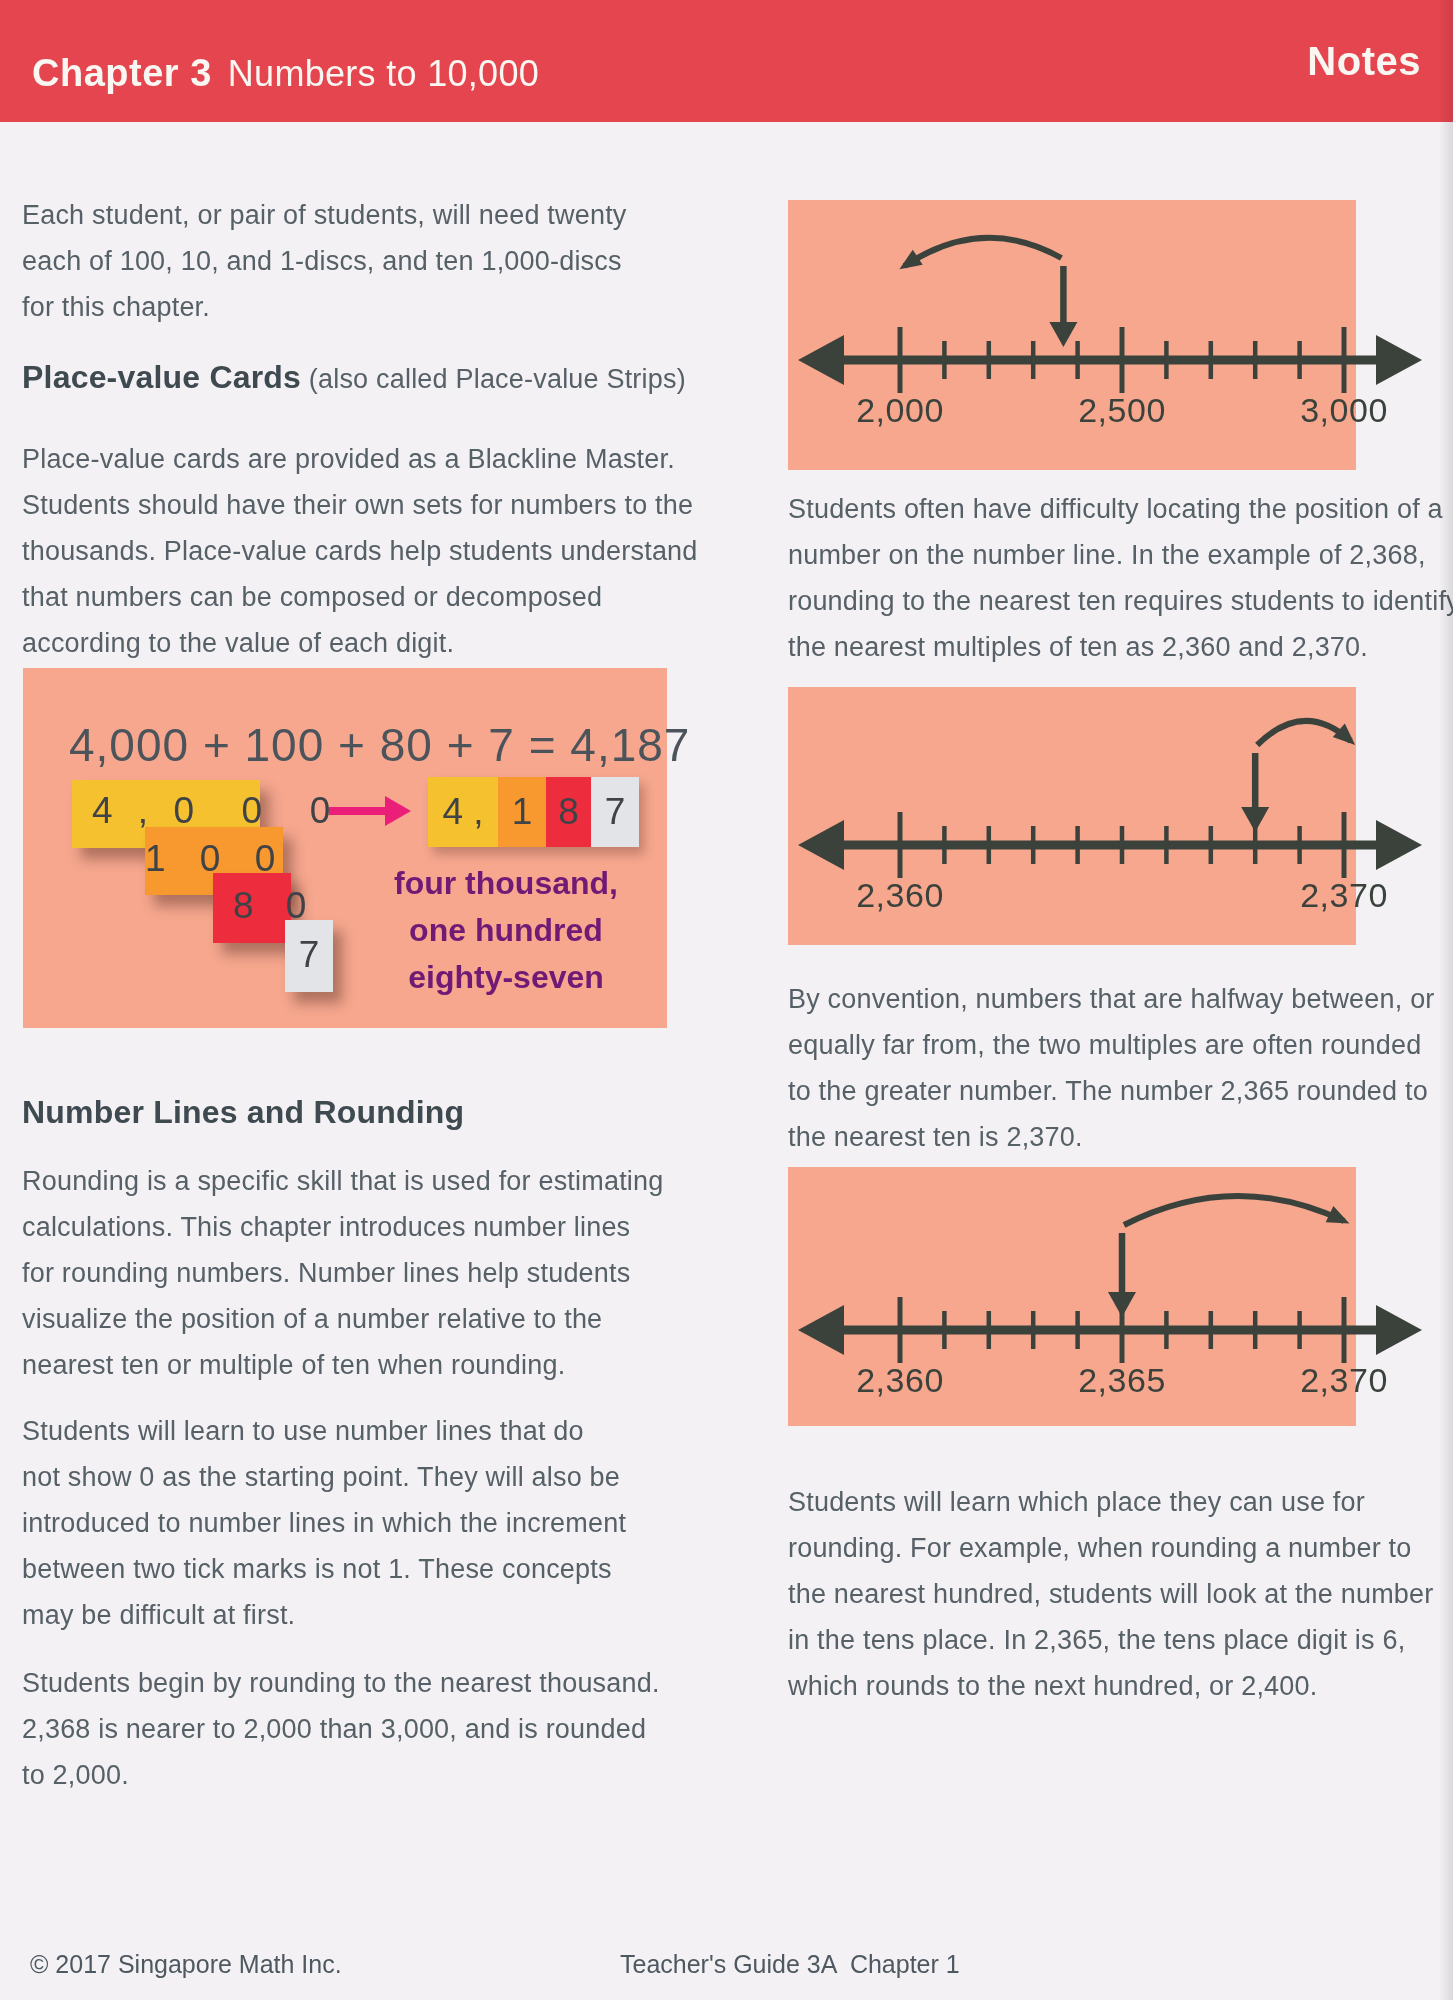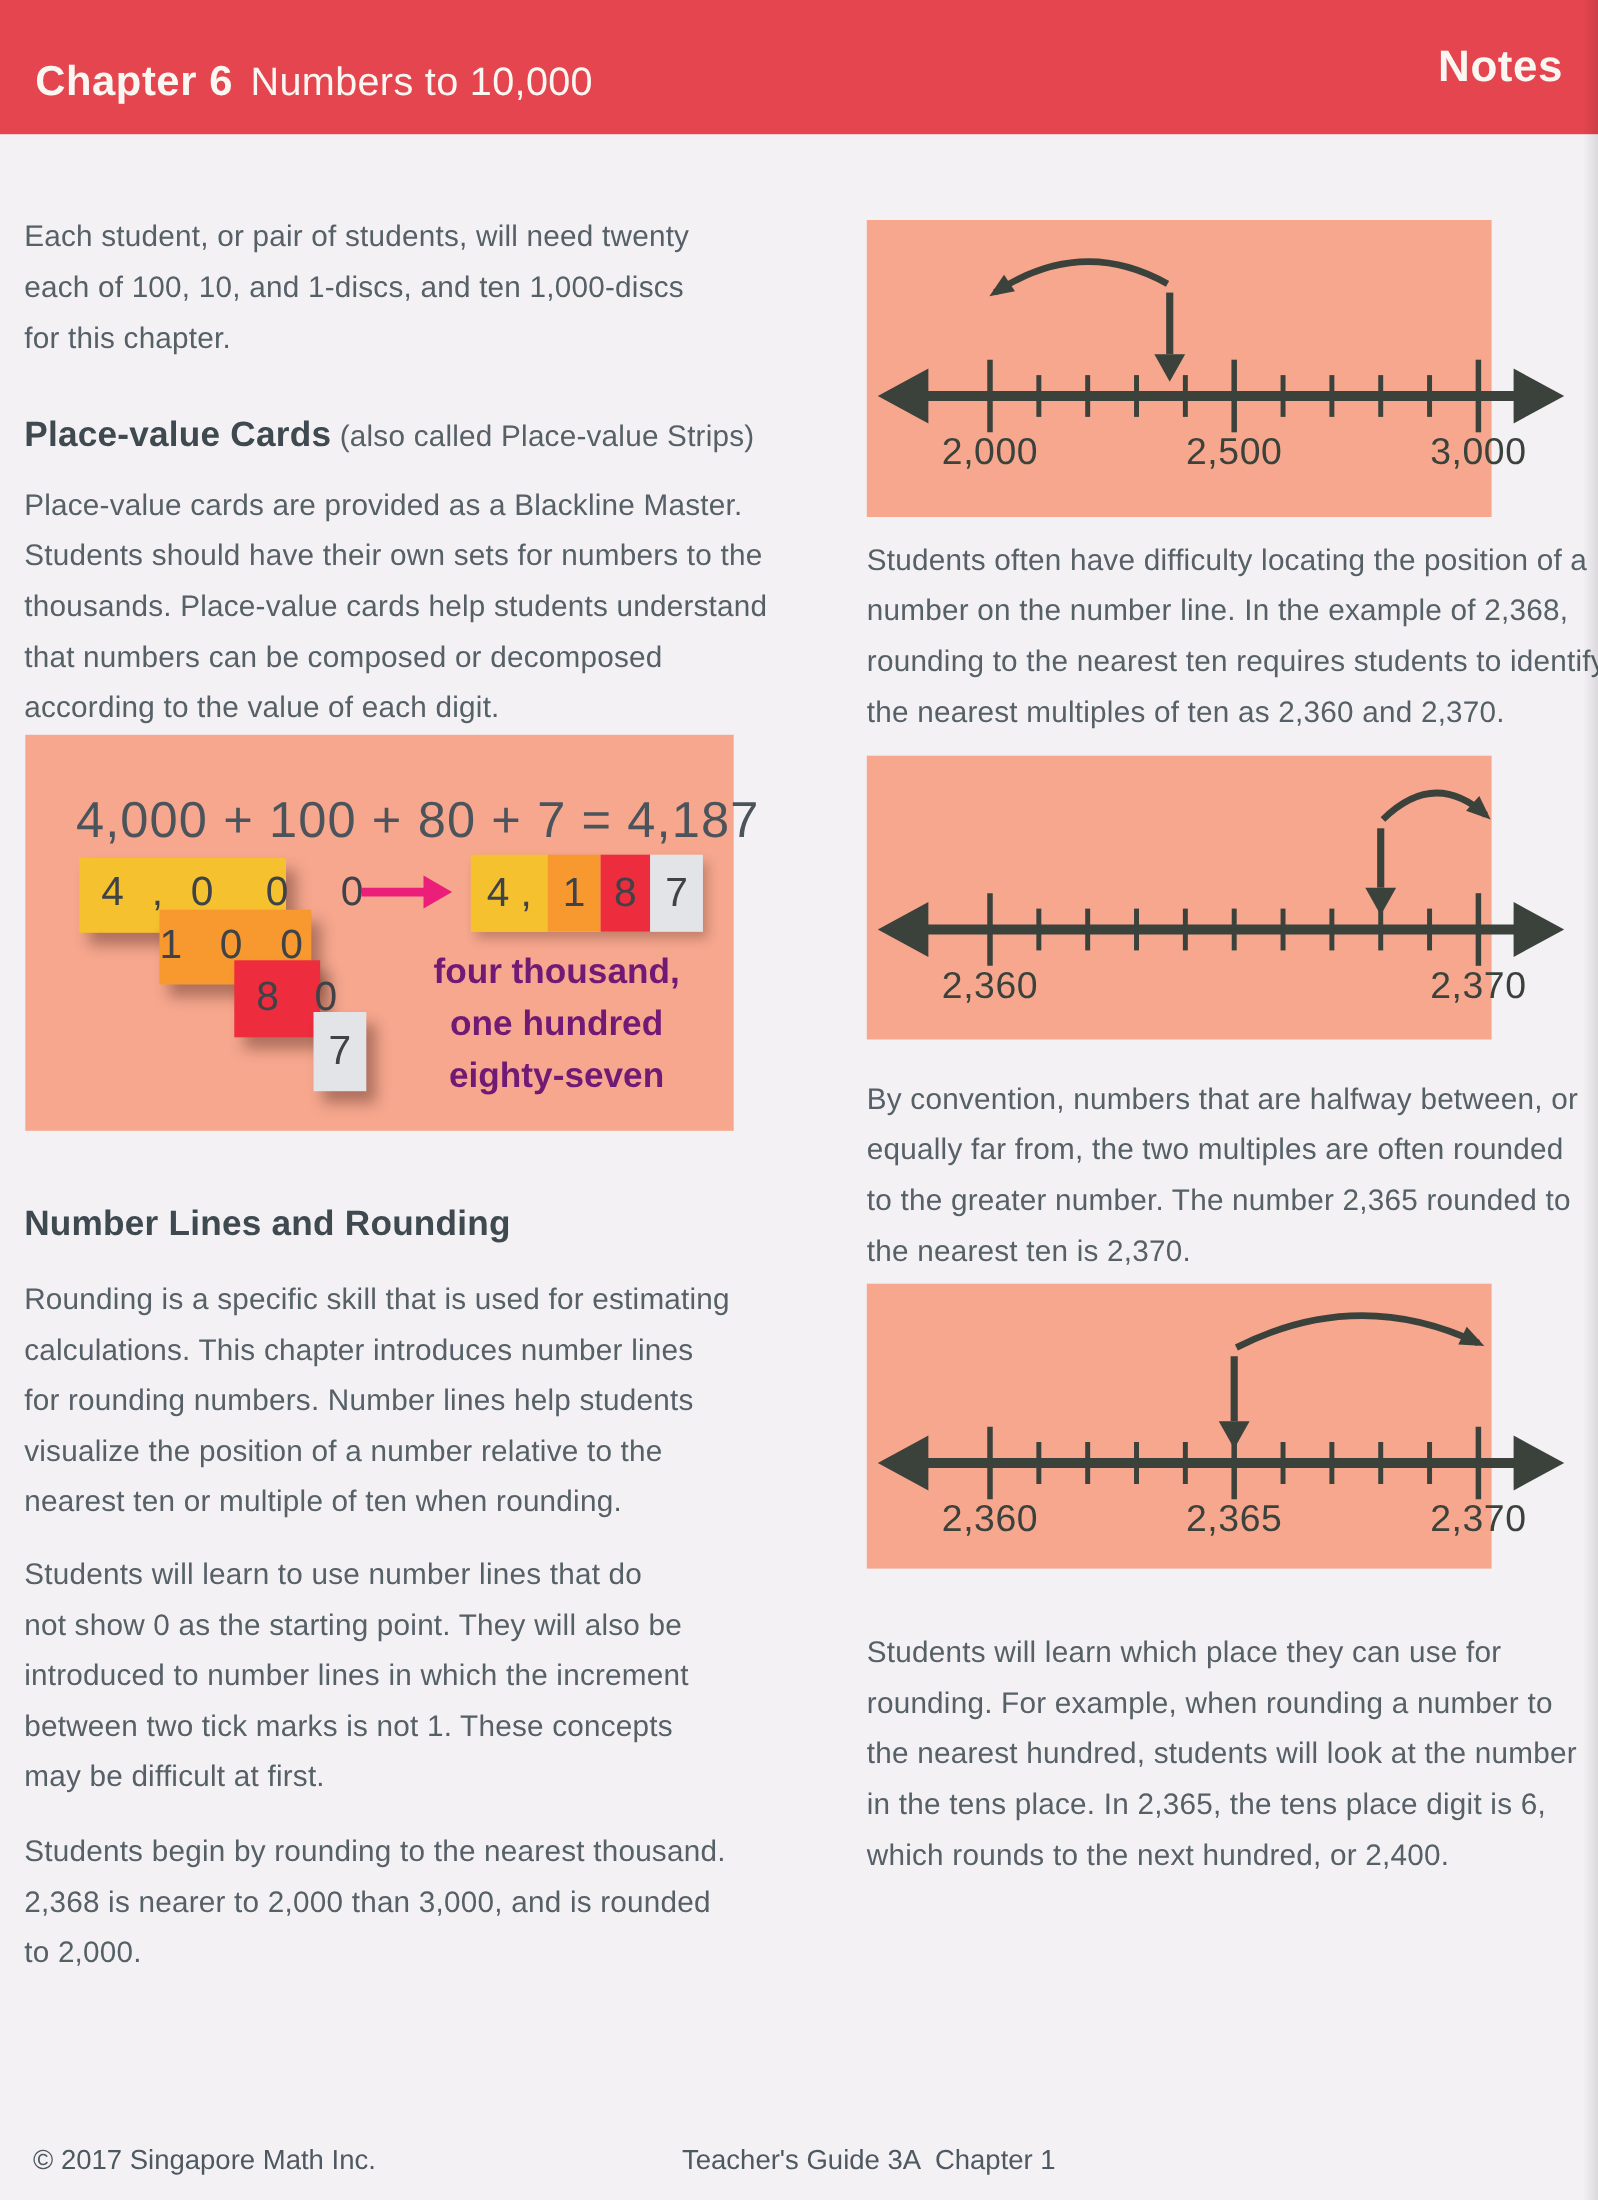--- a/index.html
+++ b/index.html
@@ -54,37 +54,37 @@
 
   
   .nl-box{position:absolute;left:788px;width:568px;background:#f6a78e;}
   #boxA{top:200px;height:270px;}
   #boxB{top:687px;height:258px;}
   #boxC{top:1167px;height:259px;}
   .nl{display:block;width:644px;height:100%;}
   .nl text{font-family:"Liberation Sans",sans-serif;font-size:34px;fill:#3b423c;letter-spacing:.5px;}
 
   
-  #lp1{top:192px;} #h1{top:376px;} #lp2{top:436px;}
+  #lp1{top:192px;} #h1{top:359px;} #lp2{top:436px;}
   #h2{top:1094px;} #lp3{top:1158px;} #lp4{top:1408px;} #lp5{top:1660px;}
   #rp1{top:486px;} #rp2{top:976px;} #rp3{top:1479px;}
 
   
   .foot{position:absolute;top:1950px;font-size:25px;color:#4e5860;white-space:pre;}
   #foot-left{left:30px;}
   #foot-center{left:620px;}
 </style>
 </head>
 <body>
 
 <div class="page">
 
   <header class="topbar">
     <div class="topbar-left">
-      <span class="chap">Chapter 6</span>
+      <span class="chap">Chapter 3</span>
       <span class="chap-title">Numbers to 10,000</span>
     </div>
     <div class="notes">Notes</div>
   </header>
 
   <p class="body lcol" id="lp1">Each student, or pair of students, will need twenty
 each of 100, 10, and 1-discs, and ten 1,000-discs
 for this chapter.</p>
 
   <h2 class="sec" id="h1"><span>Place-value Cards</span><span class="h-note"> (also called Place-value Strips)</span></h2>

